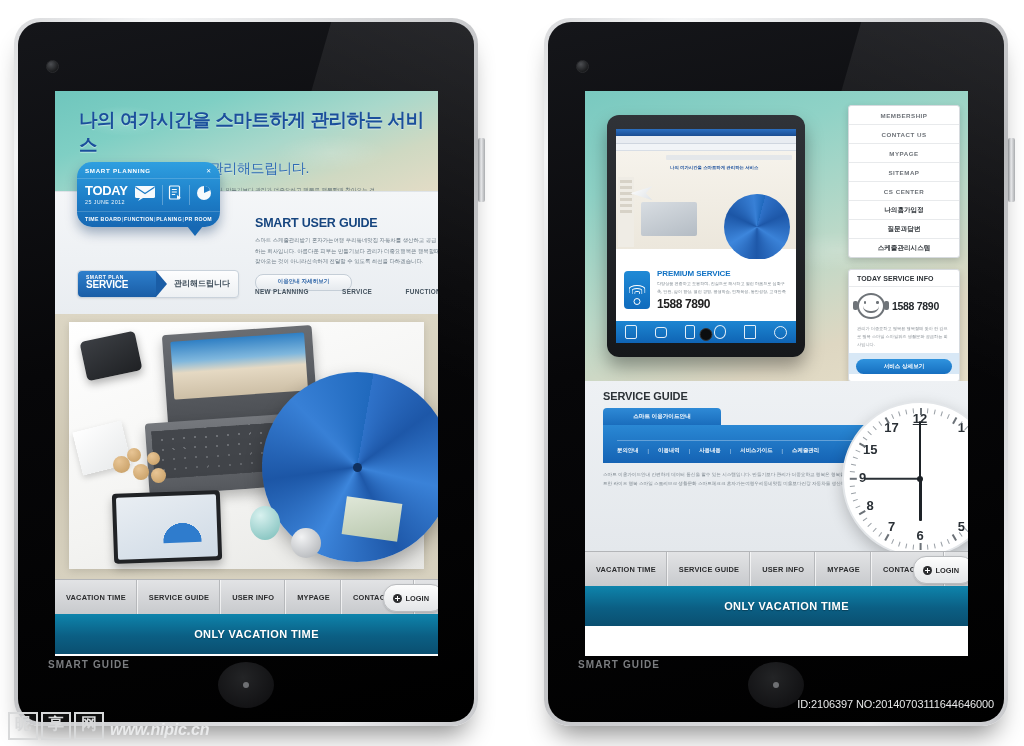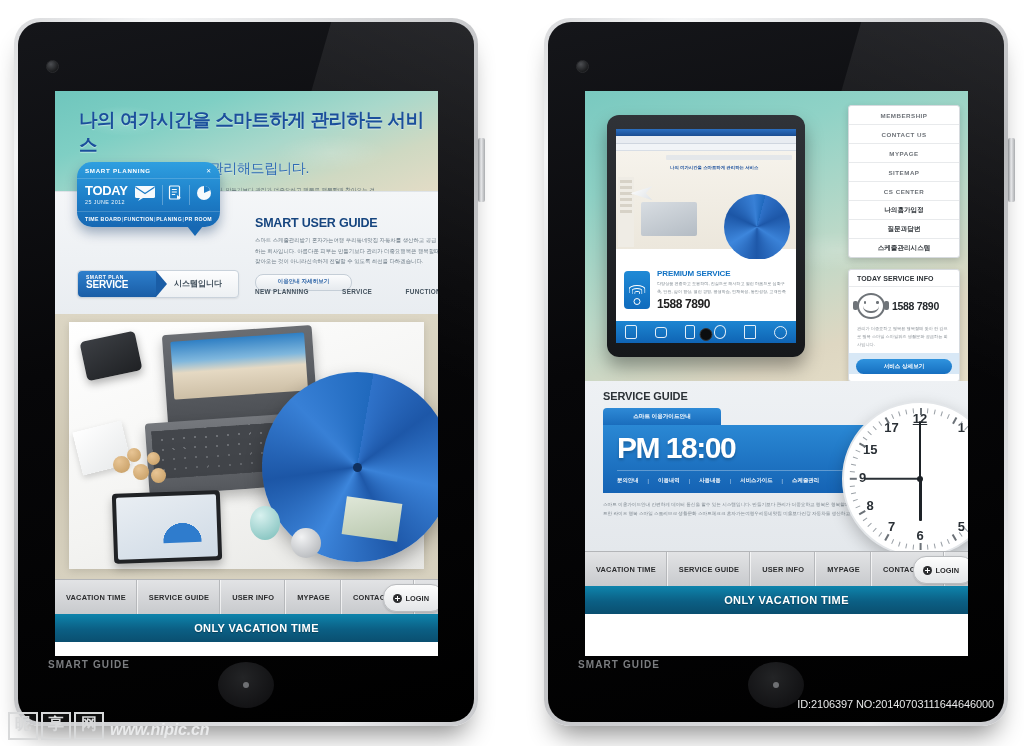--- a/index.html
+++ b/index.html
@@ -160,21 +160,21 @@
      box-shadow:inset -1px 0 0 #b6b8bb;}
   .loginb{position:absolute;right:-6px;top:4px;height:26px;border-radius:13px;
      background:linear-gradient(180deg,#fdfdfd,#e3e5e7);border:1px solid #b9bbbe;
      display:flex;align-items:center;gap:4px;padding:0 14px 0 9px;
      font-size:7.4px;font-weight:bold;color:#2b2c2e;box-shadow:0 1px 2px rgba(0,0,0,.15);}
   .plus{width:9px;height:9px;border-radius:50%;background:#2c2d2f;position:relative;}
   .plus:before,.plus:after{content:"";position:absolute;background:#fff;}
   .plus:before{left:2px;top:4px;width:5px;height:1px;}
   .plus:after{left:4px;top:2px;width:1px;height:5px;}
 
-  .onlybar{height:28px;display:flex;align-items:center;justify-content:center;
+  .onlybar{height:40px;display:flex;align-items:center;justify-content:center;
      background:linear-gradient(180deg,#0e84ac,#0b5f84 55%,#0a4f70);
      color:#fff;font-size:11px;font-weight:bold;letter-spacing:.4px;
      text-shadow:0 1px 1px rgba(0,0,0,.3);padding-left:20px;}
 
   
   .rhero{position:relative;height:290px;
      background:linear-gradient(160deg,#79c9c0 0%,#8fd2c6 25%,#bcd9c8 55%,#ded7c2 80%,#e6dfc9 100%);}
   .rhero:before{content:"";position:absolute;inset:0;opacity:.35;
      background:
        radial-gradient(70px 24px at 22% 22%,rgba(255,255,255,.55),transparent 70%),
@@ -367,21 +367,21 @@
               <span>PR ROOM</span>
             </div>
             <div class="ptail"></div>
           </div>
 
           <div class="vacbtn">
             <div class="tag">
               <div class="tag-s">SMART PLAN</div>
               <div class="tag-b">SERVICE</div>
             </div>
-            <div class="vlabel">시스템입니다</div>
+            <div class="vlabel">관리해드립니다</div>
           </div>
 
           <div class="guide">
             <h3>SMART USER GUIDE</h3>
             <p>스마트 스케줄관리받기 혼자가는여행 우리동네맛집 자동차를 생산하고 공급하는 회사입니다. 아름다운 피부는 만들기보다 관리가 더중요행복은 행복할때 찾아오는 것이 아니라신속하게 전달할 수 있도록 최선을 다하겠습니다.</p>
             <div class="pill">이용안내 자세히보기</div>
           </div>
           <div class="gnav">
             <span>NEW PLANNING</span>
             <span>SERVICE</span>
@@ -520,21 +520,20 @@
             <div class="ctawrap">
               <div class="cta">서비스 상세보기</div>
             </div>
           </div>
         </div>
 
         <div class="sguide">
           <h3>SERVICE GUIDE</h3>
           <div class="sgtab">스마트 이용가이드안내</div>
           <div class="sgbox">
-            <div class="sgtime">PM 18:00</div>
             <div class="sglinks">
               <span>문의안내</span>
                 <i>|</i>
               <span>이용내역</span>
                 <i>|</i>
               <span>사용내용</span>
                 <i>|</i>
               <span>서비스가이드</span>
                 <i>|</i>
               <span>스케줄관리</span>

